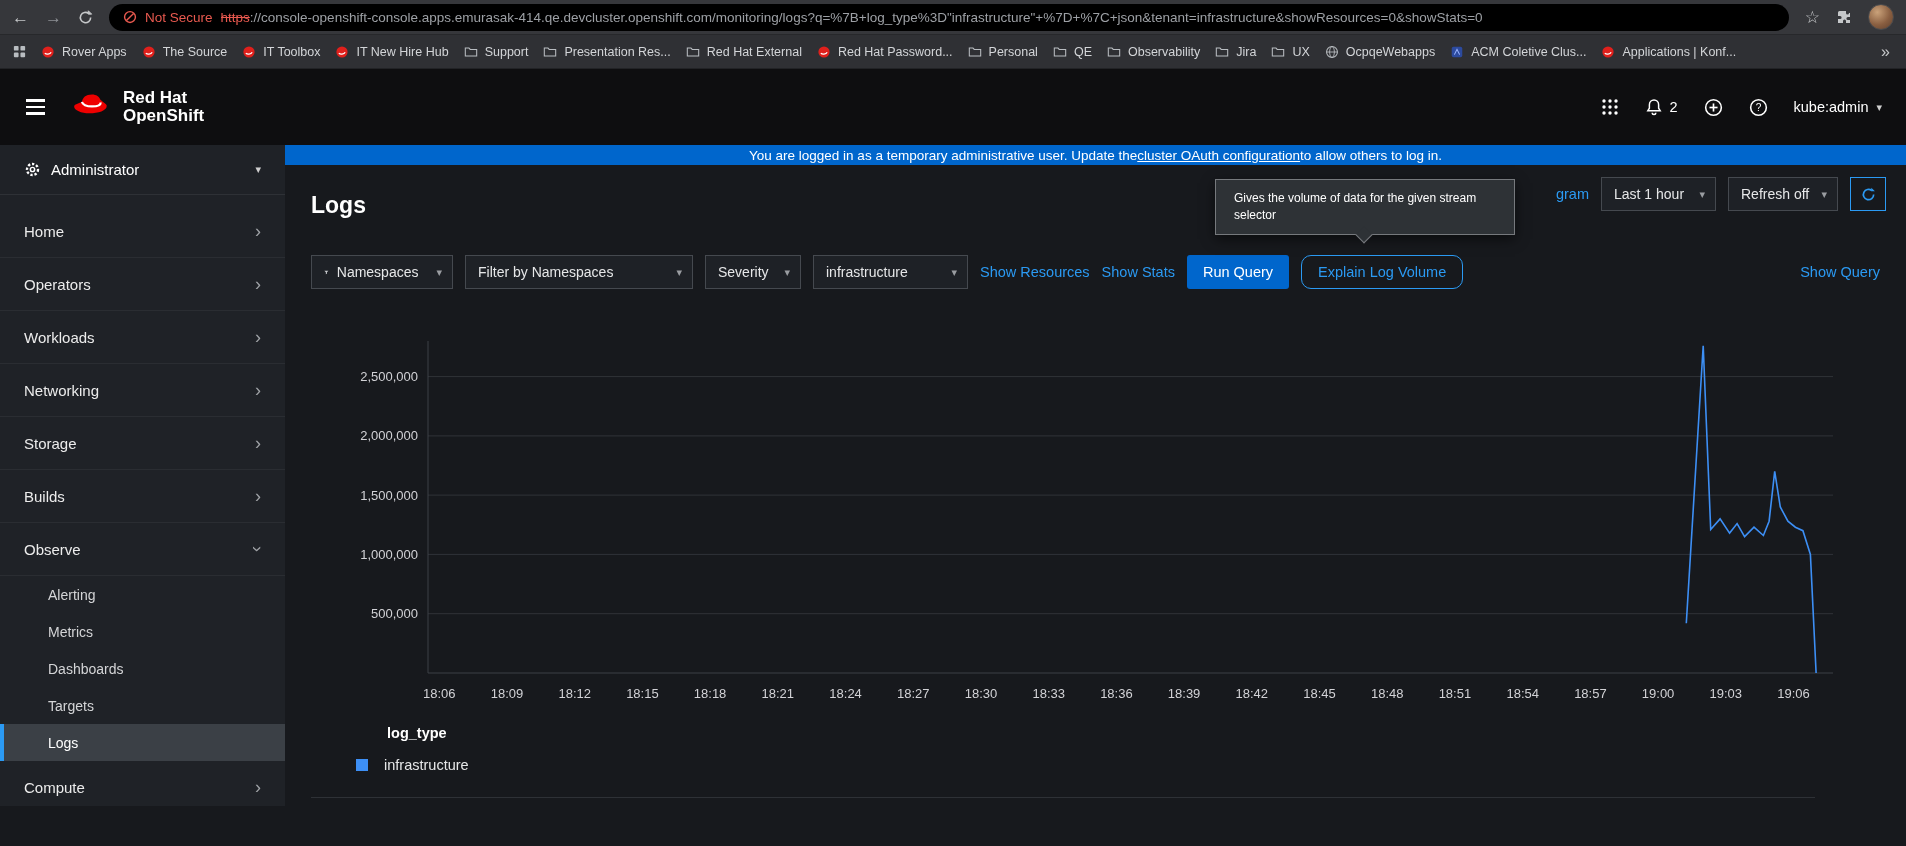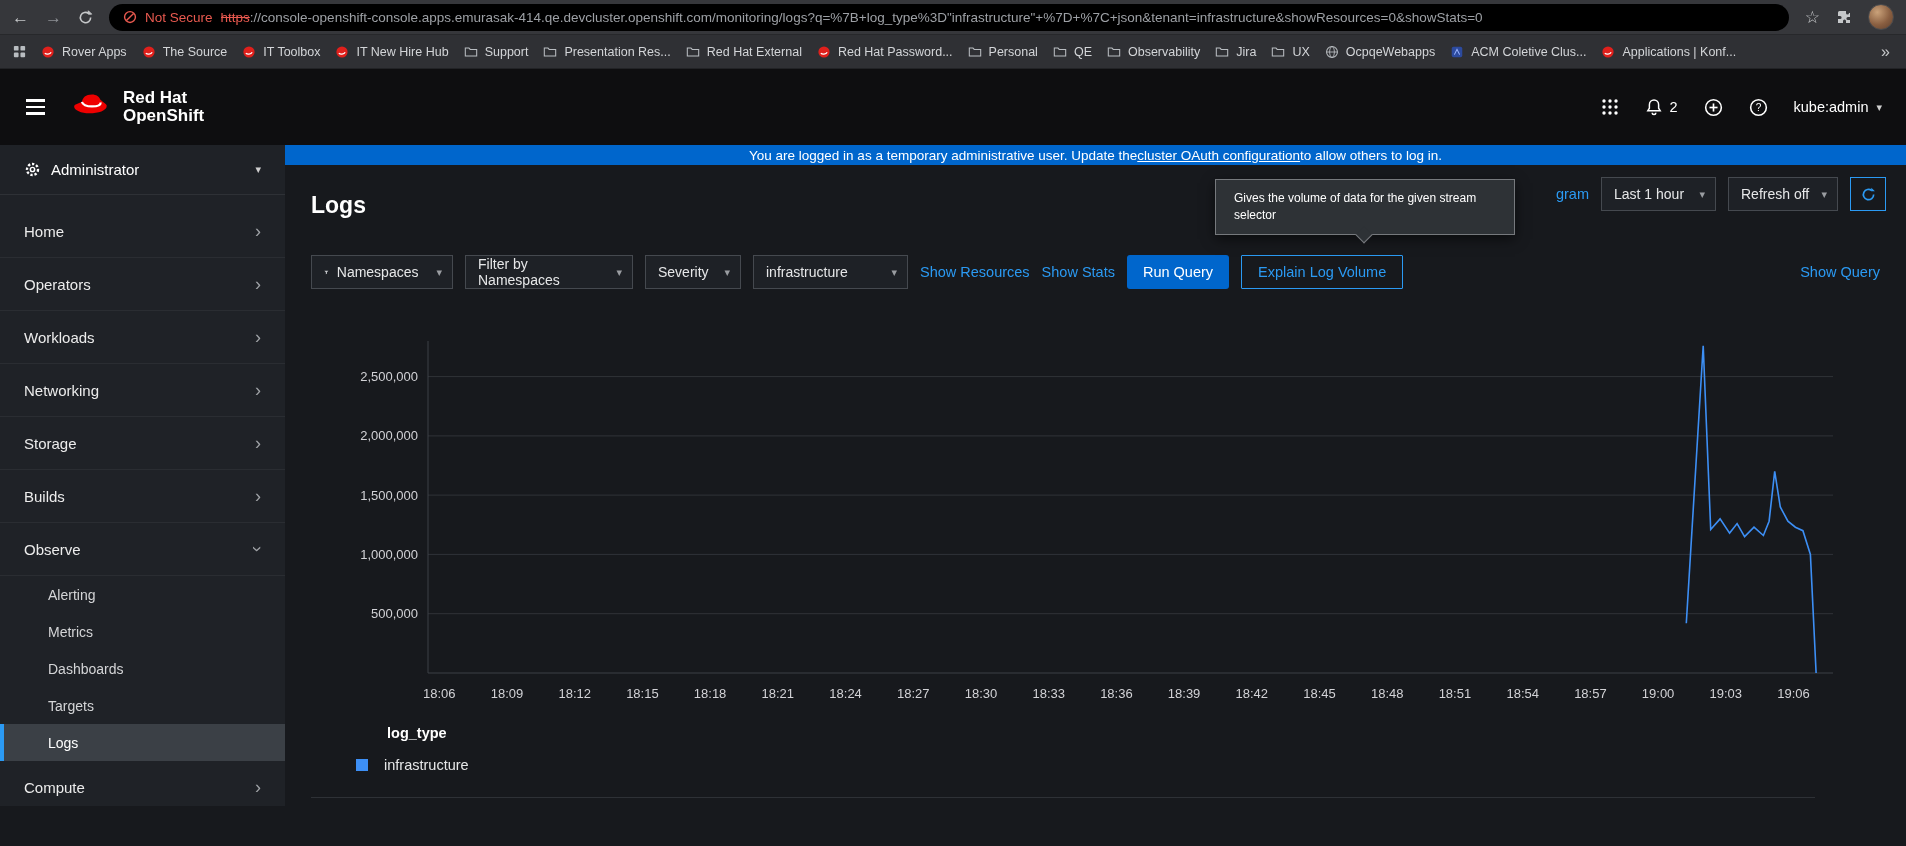--- a/index.html
+++ b/index.html
@@ -64,30 +64,30 @@
   .top-controls { position:absolute; top:12px; right:20px; display:flex; align-items:center; gap:12px; }
   .link { color:#2b9af3; font-size:14.5px; cursor:pointer; white-space:nowrap; text-decoration:none; }
 
   .pf-select { height:34px; background:#1e2126; border:1px solid #45494f; color:#e6e7e8; display:flex; align-items:center;
     padding:0 10px 0 12px; font-size:14px; cursor:pointer; }
   .pf-select .lab { flex:1; }
   .pf-select .caret-glyph { margin-left:10px; color:#9a9da1; }
   .w-timerange { width:115px; }
   .w-refresh { width:110px; }
   .w-namespaces { width:142px; gap:8px; }
-  .w-filterby { width:168px; }
+  .w-filterby { width:228px; }
   .w-severity { width:96px; }
   .w-tenant { width:155px; }
 
   .sync-btn { width:36px; height:34px; background:transparent; border:1px solid #2b9af3; display:flex; align-items:center;
     justify-content:center; cursor:pointer; padding:0; }
 
   .filter-toolbar { margin:36px 26px 0 26px; display:flex; align-items:center; gap:12px; }
   .btn-primary { height:34px; padding:0 16px; background:#0066cc; border:none; border-radius:3px; color:#fff; font-size:14.5px; cursor:pointer; }
-  .btn-secondary { height:34px; padding:0 16px; background:transparent; border:1px solid #2b9af3; border-radius:1px; color:#2b9af3; font-size:14.5px; cursor:pointer; }
+  .btn-secondary { height:34px; padding:0 16px; background:transparent; border:1px solid #2b9af3; border-radius:10px; color:#2b9af3; font-size:14.5px; cursor:pointer; }
   .show-query { margin-left:auto; }
 
   .chart-wrap { margin:50px 0 0 26px; width:1530px; }
   .grid { stroke:#303338; stroke-width:1; }
   .axis { stroke:#3d4046; stroke-width:1; }
   .ytick { fill:#d2d2d6; font-size:13px; text-anchor:end; }
   .xtick { fill:#d2d2d6; font-size:13px; text-anchor:middle; }
 
   .legend { margin-top:14px; }
   .legend-title { margin-left:76px; color:#fff; font-size:14.5px; font-weight:700; }

